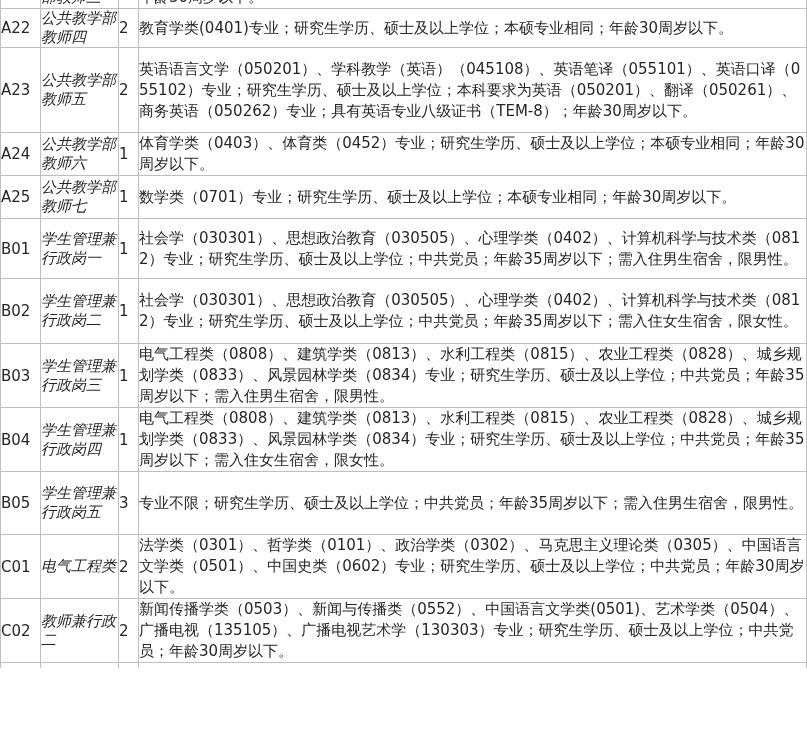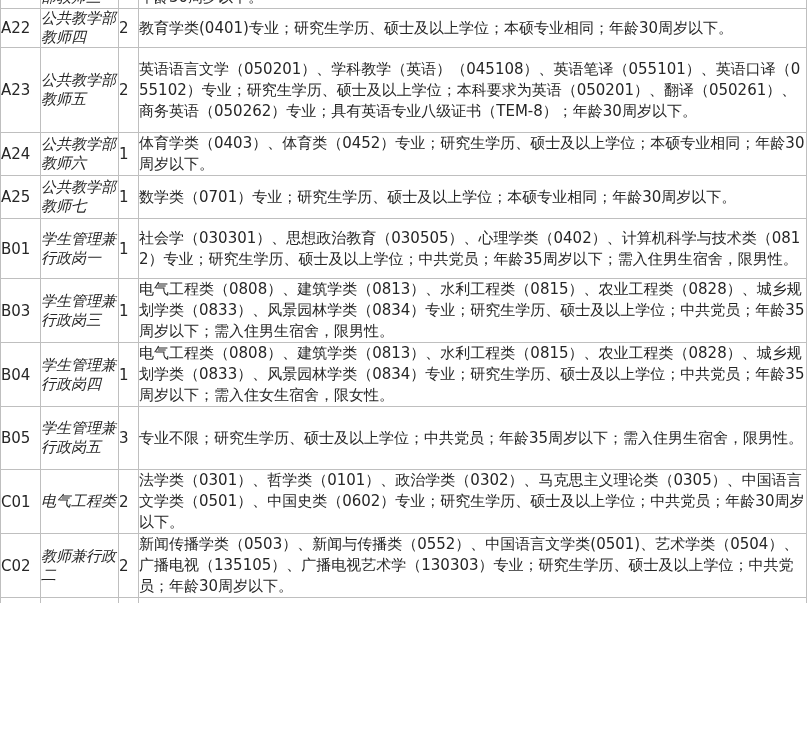--- a/index.html
+++ b/index.html
@@ -94,20 +94,26 @@
         <td class="req">数学类（0701）专业；研究生学历、硕士及以上学位；本硕专业相同；年龄30周岁以下。</td>
       </tr>
 
       <tr style="height:60px;">
         <td class="code">B01</td>
         <td class="pos">学生管理兼行政岗一</td>
         <td class="cnt">1</td>
         <td class="req">社会学（030301）、思想政治教育（030505）、心理学类（0402）、计算机科学与技术类（0812）专业；研究生学历、硕士及以上学位；中共党员；年龄35周岁以下；需入住男生宿舍，限男性。</td>
       </tr>
 
+      <tr style="height:65px;">
+        <td class="code">B02</td>
+        <td class="pos">学生管理兼行政岗二</td>
+        <td class="cnt">1</td>
+        <td class="req">社会学（030301）、思想政治教育（030505）、心理学类（0402）、计算机科学与技术类（0812）专业；研究生学历、硕士及以上学位；中共党员；年龄35周岁以下；需入住女生宿舍，限女性。</td>
+      </tr>
 
       <tr style="height:63px;">
         <td class="code">B03</td>
         <td class="pos">学生管理兼行政岗三</td>
         <td class="cnt">1</td>
         <td class="req">电气工程类（0808）、建筑学类（0813）、水利工程类（0815）、农业工程类（0828）、城乡规划学类（0833）、风景园林学类（0834）专业；研究生学历、硕士及以上学位；中共党员；年龄35周岁以下；需入住男生宿舍，限男性。</td>
       </tr>
 
       <tr style="height:64px;">
         <td class="code">B04</td>

